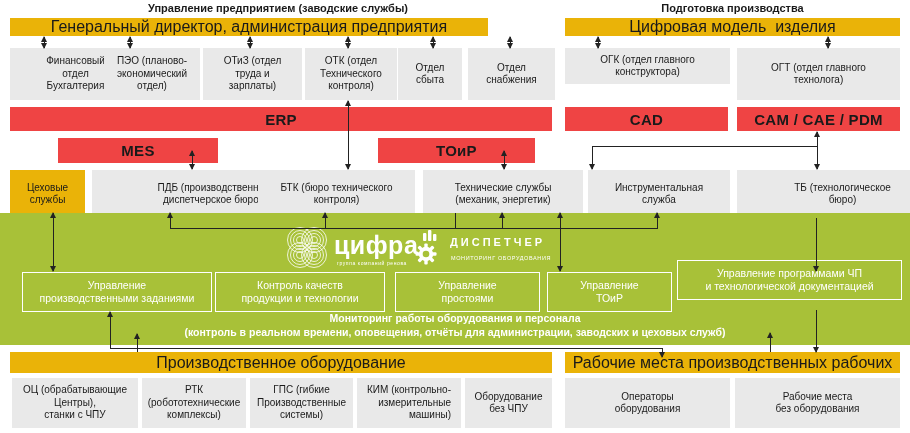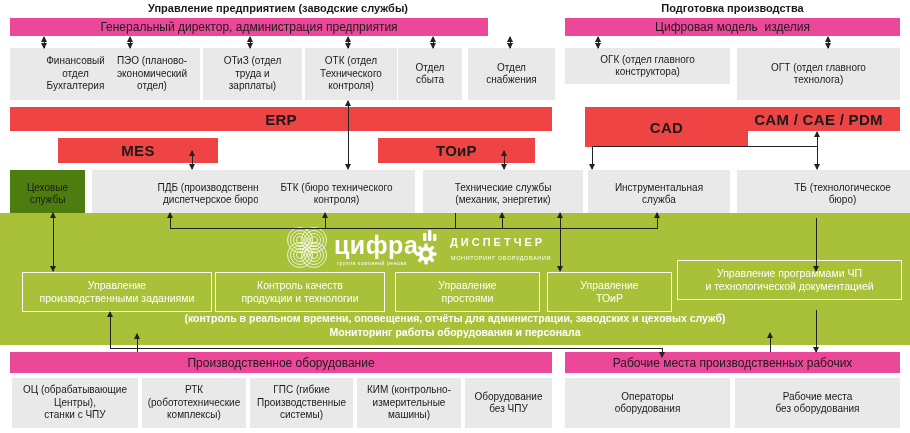--- a/index.html
+++ b/index.html
@@ -1,25 +1,25 @@
 <!DOCTYPE html>
 <html><head>
 <meta charset="utf-8">
 <style>
   html,body{margin:0;padding:0;background:#fff;}
   #stage{position:relative;width:910px;height:433px;background:#ffffff;overflow:hidden;
          font-family:"Liberation Sans",sans-serif;color:#1a1a1a;}
   .hdr{position:absolute;font-weight:bold;font-size:11px;text-align:center;white-space:pre-line;}
-  .topbar{position:absolute;background:#ec4899;display:flex;align-items:center;justify-content:center;
-          font-size:12px;text-align:center;white-space:pre;}
+  .topbar{position:absolute;background:#eab308;display:flex;align-items:center;justify-content:center;
+          font-size:16px;text-align:center;white-space:pre;}
   .sysbar{position:absolute;background:#ef4444;display:flex;align-items:center;justify-content:center;
           font-weight:bold;font-size:15px;letter-spacing:.3px;}
   .box{position:absolute;background:#e9e9e9;display:flex;align-items:center;justify-content:center;
        text-align:center;font-size:10px;line-height:12.5px;white-space:pre-line;}
-  .box.dark{background:#4d7c0f;}
+  .box.dark{background:#eab308;}
   .green-band{position:absolute;left:0;top:213px;width:910px;height:132px;background:#a8c138;}
   .gbtn{position:absolute;border:1px solid #ffffff;color:#ffffff;display:flex;align-items:center;
         justify-content:center;text-align:center;font-size:10.5px;line-height:13px;white-space:pre-line;}
   .monitor{position:absolute;left:0;top:312px;width:910px;text-align:center;color:#ffffff;
            font-weight:bold;font-size:10.5px;line-height:13.5px;}
   .vline{position:absolute;width:1px;background:#222;}
   .hline{position:absolute;height:1px;background:#222;}
   .vline.up::before{content:"";position:absolute;top:-1px;left:-3px;width:0;height:0;
       border-left:3.5px solid transparent;border-right:3.5px solid transparent;border-bottom:6px solid #222;}
   .vline.down::after{content:"";position:absolute;bottom:-1px;left:-3px;width:0;height:0;
@@ -54,21 +54,21 @@
   <div class="box" style="left:398px;top:48px;width:64px;height:52px;">Отдел
 сбыта</div>
   <div class="box" style="left:468px;top:48px;width:87px;height:52px;">Отдел
 снабжения</div>
   <div class="box" style="left:565px;top:48px;width:165px;height:36px;">ОГК (отдел главного
 конструктора)</div>
   <div class="box" style="left:737px;top:48px;width:163px;height:52px;">ОГТ (отдел главного
 технолога)</div>
 
   <div class="sysbar" style="left:10px;top:107px;width:542px;height:24px;">ERP</div>
-  <div class="sysbar" style="left:585px;top:107px;width:163px;height:40px;">CAD</div>
+  <div class="sysbar" style="left:565px;top:107px;width:163px;height:24px;">CAD</div>
   <div class="sysbar" style="left:737px;top:107px;width:163px;height:24px;">CAM / CAE / PDM</div>
   <div class="sysbar" style="left:58px;top:138px;width:160px;height:25px;">MES</div>
   <div class="sysbar" style="left:378px;top:138px;width:157px;height:25px;">ТОиР</div>
 
   <div class="box dark" style="left:10px;top:170px;width:75px;height:48px;">Цеховые
 службы</div>
   <div class="box" style="left:92px;top:170px;width:153px;height:48px;padding-left:44px;">ПДБ (производственно-
 диспетчерское бюро)</div>
   <div class="box" style="left:258px;top:170px;width:157px;height:48px;">БТК (бюро технического
 контроля)</div>
@@ -131,37 +131,37 @@
   <div class="gbtn" style="left:215px;top:272px;width:168px;height:38px;">Контроль качеств
 продукции и технологии</div>
   <div class="gbtn" style="left:395px;top:272px;width:143px;height:38px;">Управление
 простоями</div>
   <div class="gbtn" style="left:547px;top:272px;width:123px;height:38px;">Управление
 ТОиР</div>
   <div class="gbtn" style="left:677px;top:260px;width:223px;height:38px;">Управление программами ЧП
 и технологической документацией</div>
 
   <div class="monitor">
+    <div>Мониторинг работы оборудования и персонала</div>
     <div>(контроль в реальном времени, оповещения, отчёты для администрации, заводских и цеховых служб)</div>
-    <div>Мониторинг работы оборудования и персонала</div>
   </div>
 
   <div class="topbar" style="left:10px;top:352px;width:542px;height:21px;">Производственное оборудование</div>
   <div class="topbar" style="left:565px;top:352px;width:335px;height:21px;">Рабочие места производственных рабочих</div>
 
   <div class="box" style="left:12px;top:378px;width:126px;height:50px;">ОЦ (обрабатывающие
 Центры),
 станки с ЧПУ</div>
   <div class="box" style="left:142px;top:378px;width:104px;height:50px;">РТК
 (робототехнические
 комплексы)</div>
   <div class="box" style="left:250px;top:378px;width:103px;height:50px;">ГПС (гибкие
 Производственные
 системы)</div>
-  <div class="box" style="left:357px;top:378px;width:104px;height:50px;">КИМ (контрольно-
+  <div class="box" style="left:357px;top:378px;width:104px;height:50px;text-align:right;">КИМ (контрольно-
 измерительные
 машины)</div>
   <div class="box" style="left:465px;top:378px;width:87px;height:50px;">Оборудование
 без ЧПУ</div>
   <div class="box" style="left:565px;top:378px;width:165px;height:50px;">Операторы
 оборудования</div>
   <div class="box" style="left:735px;top:378px;width:165px;height:50px;">Рабочие места
 без оборудования</div>
 
   <div class="vline up down" style="left:44px;top:37px;height:11px;"></div>

